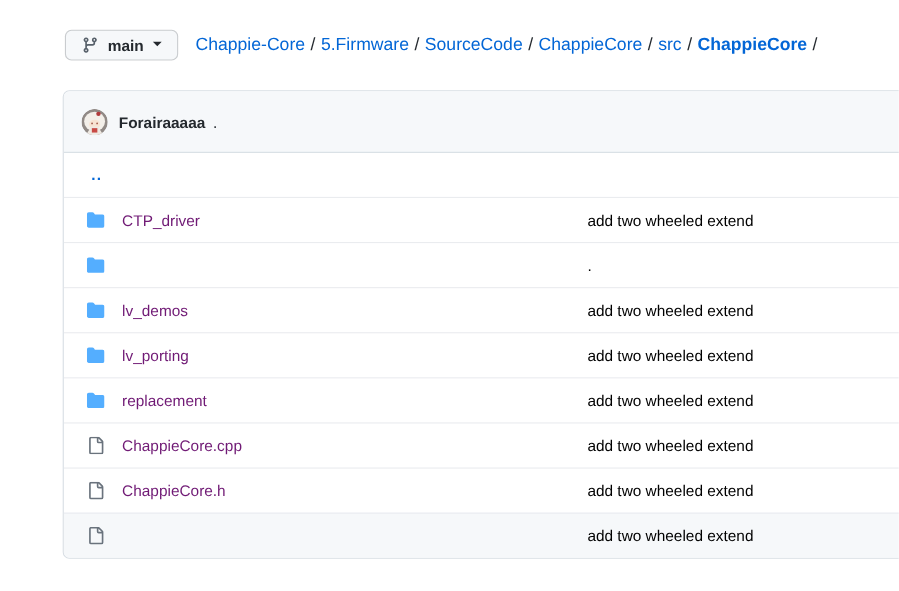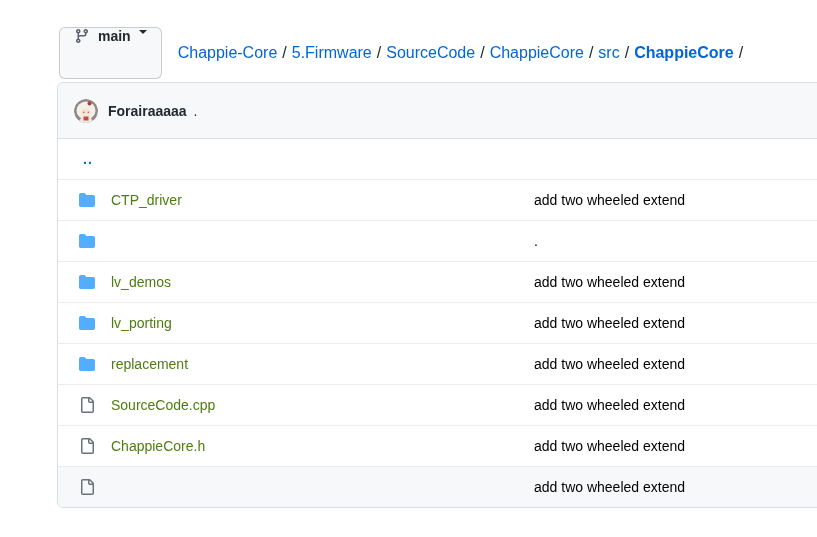--- a/index.html
+++ b/index.html
@@ -7,21 +7,21 @@
     width:817px;height:537px;overflow:hidden;position:relative;
     background:#ffffff;color:#24292e;
     font-family:"Liberation Sans","DejaVu Sans",sans-serif;
     font-size:14px;
   }
   a{text-decoration:none;cursor:pointer;}
 
   
   .topbar{position:absolute;left:59px;top:27px;right:0;display:flex;align-items:center;}
   .branch-btn{
-    height:52px;padding:0 14px;display:inline-flex;
+    height:28px;padding:0 14px;display:inline-flex;align-items:center;
     background:#f6f8fa;border:1px solid rgba(27,31,36,0.2);border-radius:6px;
     font-family:inherit;font-size:14px;font-weight:600;color:#24292e;cursor:pointer;
   }
   .branch-btn .octicon{display:flex;color:#57606a;margin-right:8px;}
   .branch-btn .octicon svg{display:block;fill:currentColor;}
   .caret{
     width:0;height:0;margin-left:8px;margin-top:2px;
     border:4px solid transparent;border-top-color:#24292e;
   }
   .breadcrumb{margin-left:16px;font-size:16px;white-space:nowrap;}
@@ -50,21 +50,21 @@
   .row{
     position:relative;height:40px;display:flex;align-items:center;
     padding-left:21px;box-sizing:content-box;
   }
   #rows .row{border-top:1px solid #eaecef;}
   .row.highlight{background:#f6f8fa;}
   .row .icon{width:16px;margin-right:16px;display:flex;flex:0 0 auto;}
   .row .icon svg{display:block;}
   .icon-folder{color:#54aeff;}
   .icon-file{color:#6a737d;}
-  .name{color:#4d7c0f;}
+  .name{color:#701a75;}
   .msg{position:absolute;left:476px;color:#000000;}
   .parent-link{color:#0366d6;margin-left:4px;letter-spacing:1px;font-weight:700;}
 </style>
 </head>
 <body>
 
 <div class="topbar">
   <button class="branch-btn">
     <span class="octicon">
       <svg width="16" height="16" viewBox="0 0 16 16" aria-hidden="true">
@@ -156,21 +156,21 @@
     <a class="name">replacement</a>
     <a class="msg">add two wheeled extend</a>
   </div>
       <div class="row">
 
     <span class="icon icon-file">
       <svg width="16" height="16" viewBox="0 0 16 16" fill="currentColor" aria-hidden="true">
             <path d="M2 1.75C2 .784 2.784 0 3.75 0h6.586c.464 0 .909.184 1.237.513l2.914 2.914c.329.328.513.773.513 1.237v9.586A1.75 1.75 0 0 1 13.25 16h-9.5A1.75 1.75 0 0 1 2 14.25Zm1.75-.25a.25.25 0 0 0-.25.25v12.5c0 .138.112.25.25.25h9.5a.25.25 0 0 0 .25-.25V6h-2.75A1.75 1.75 0 0 1 9 4.25V1.5Zm6.75.062V4.25c0 .138.112.25.25.25h2.688l-.011-.013-2.914-2.914-.013-.011Z"></path>
           </svg>
     </span>
-    <a class="name">SourceCode.cpp</a>
+    <a class="name">ChappieCore.cpp</a>
     <a class="msg">add two wheeled extend</a>
   </div>
       <div class="row">
 
     <span class="icon icon-file">
       <svg width="16" height="16" viewBox="0 0 16 16" fill="currentColor" aria-hidden="true">
             <path d="M2 1.75C2 .784 2.784 0 3.75 0h6.586c.464 0 .909.184 1.237.513l2.914 2.914c.329.328.513.773.513 1.237v9.586A1.75 1.75 0 0 1 13.25 16h-9.5A1.75 1.75 0 0 1 2 14.25Zm1.75-.25a.25.25 0 0 0-.25.25v12.5c0 .138.112.25.25.25h9.5a.25.25 0 0 0 .25-.25V6h-2.75A1.75 1.75 0 0 1 9 4.25V1.5Zm6.75.062V4.25c0 .138.112.25.25.25h2.688l-.011-.013-2.914-2.914-.013-.011Z"></path>
           </svg>
     </span>
     <a class="name">ChappieCore.h</a>

